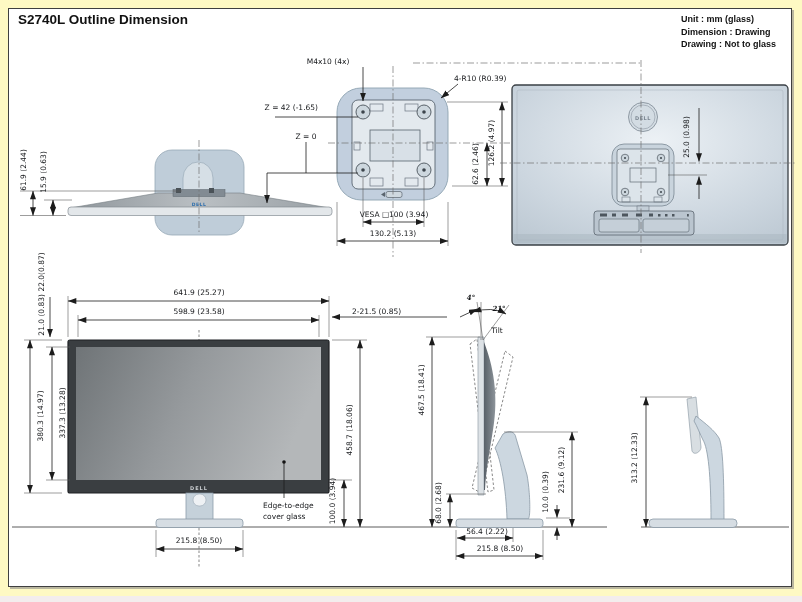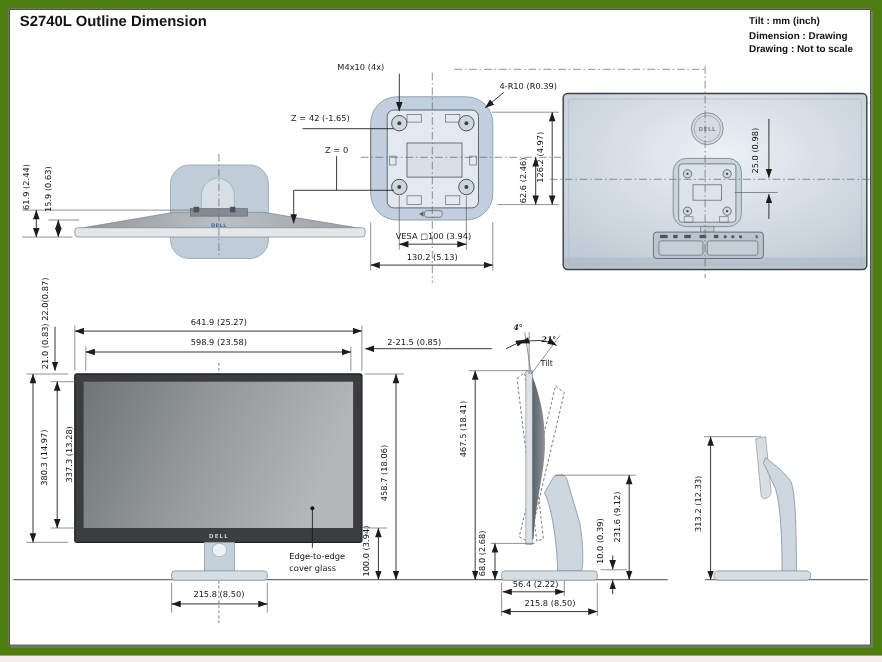--- a/index.html
+++ b/index.html
@@ -1,16 +1,16 @@
 <!DOCTYPE html>
 <html><head>
 <meta charset="utf-8">
 <style>
   html,body{margin:0;padding:0;background:#fff;}
-  #page{position:relative;width:802px;height:602px;background:#4d7c0f;overflow:hidden;
+  #page{position:relative;width:802px;height:602px;background:#fef9c3;overflow:hidden;
         font-family:"Liberation Sans",sans-serif;}
   #frame{position:absolute;left:8px;top:8px;width:782px;height:577px;
          border:1.6px solid #3f3f3f;box-shadow:2px 2px 0 rgba(130,130,130,.55);background:#fff;}
   #title{position:absolute;left:18px;top:12px;font-size:13.5px;font-weight:bold;color:#111;}
   #notes{position:absolute;left:681px;top:13px;font-size:9px;font-weight:bold;color:#111;line-height:12.5px;white-space:nowrap;}
   #bottomstrip{position:absolute;left:0;top:596px;width:802px;height:6px;background:#f3eded;}
   svg{position:absolute;left:0;top:0;}
   .ext{stroke:#5a5a5a;stroke-width:.6;fill:none}
   .dim{stroke:#1c1c1c;stroke-width:.8;fill:none}
   .cl{stroke:#707070;stroke-width:.7;fill:none;stroke-dasharray:7 2.5 1.5 2.5}
@@ -22,23 +22,23 @@
   .logo-back{font:bold 5px "DejaVu Sans",sans-serif;fill:#7d8893;letter-spacing:.5px}
   .logo-base{font:bold 4.5px "DejaVu Sans",sans-serif;letter-spacing:.5px}
 </style>
 </head>
 <body>
 
 <div id="page">
   <div id="frame"></div>
   <div id="title">S2740L Outline Dimension</div>
   <div id="notes">
-    <div>Tilt : mm (inch)</div>
+    <div>Unit : mm (glass)</div>
     <div>Dimension : Drawing</div>
-    <div>Drawing : Not to scale</div>
+    <div>Drawing : Not to glass</div>
   </div>
 
   <svg width="802" height="602" viewBox="0 0 802 602">
     <defs>
       <marker id="ae" markerWidth="9" markerHeight="7" refX="8.3" refY="3" orient="auto" markerUnits="userSpaceOnUse">
         <path d="M0,0 L8.5,3 L0,6 Z" fill="#1c1c1c"></path>
       </marker>
       <marker id="as" markerWidth="9" markerHeight="7" refX="0.2" refY="3" orient="auto" markerUnits="userSpaceOnUse">
         <path d="M8.5,0 L0,3 L8.5,6 Z" fill="#1c1c1c"></path>
       </marker>

